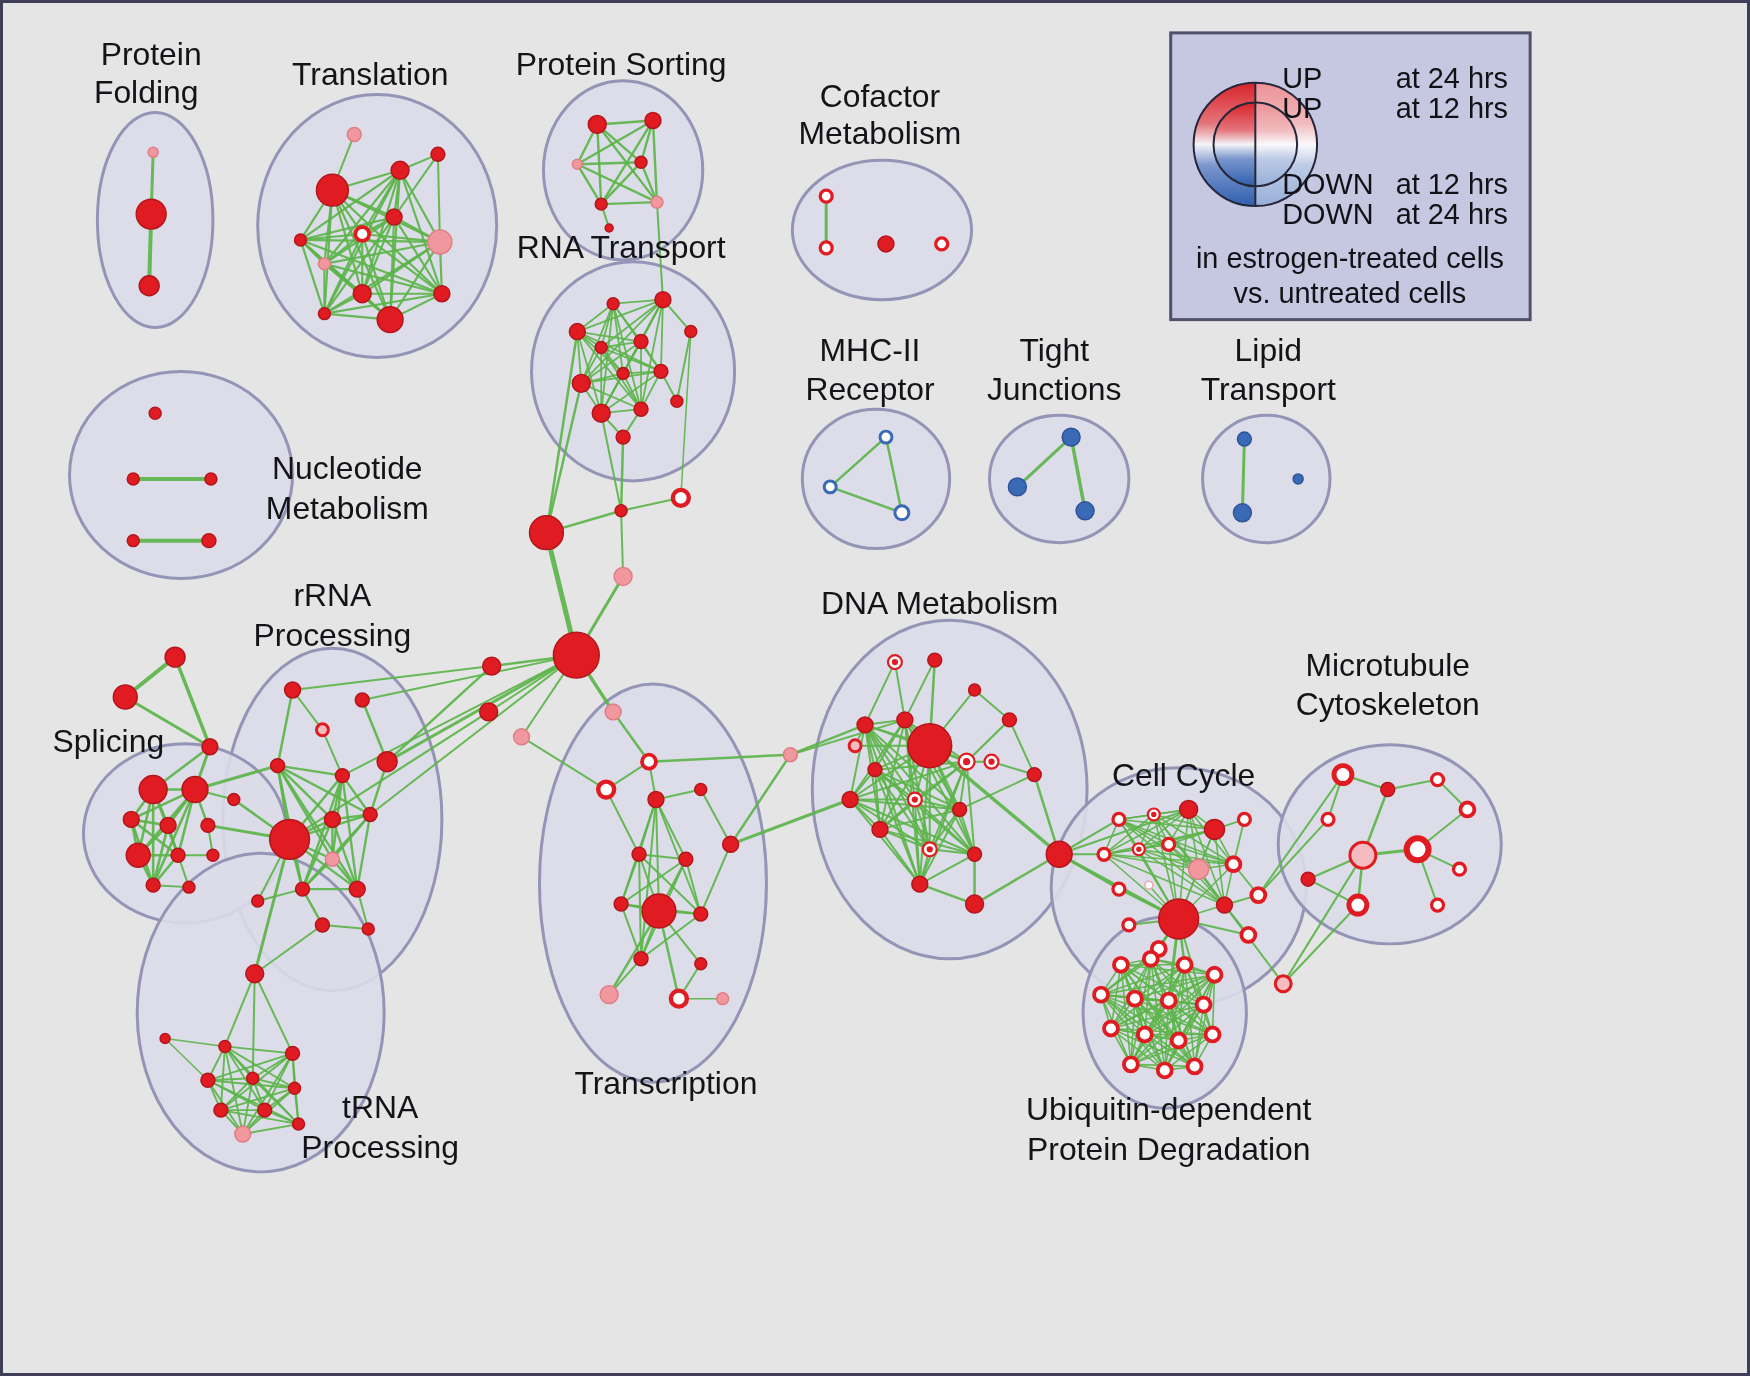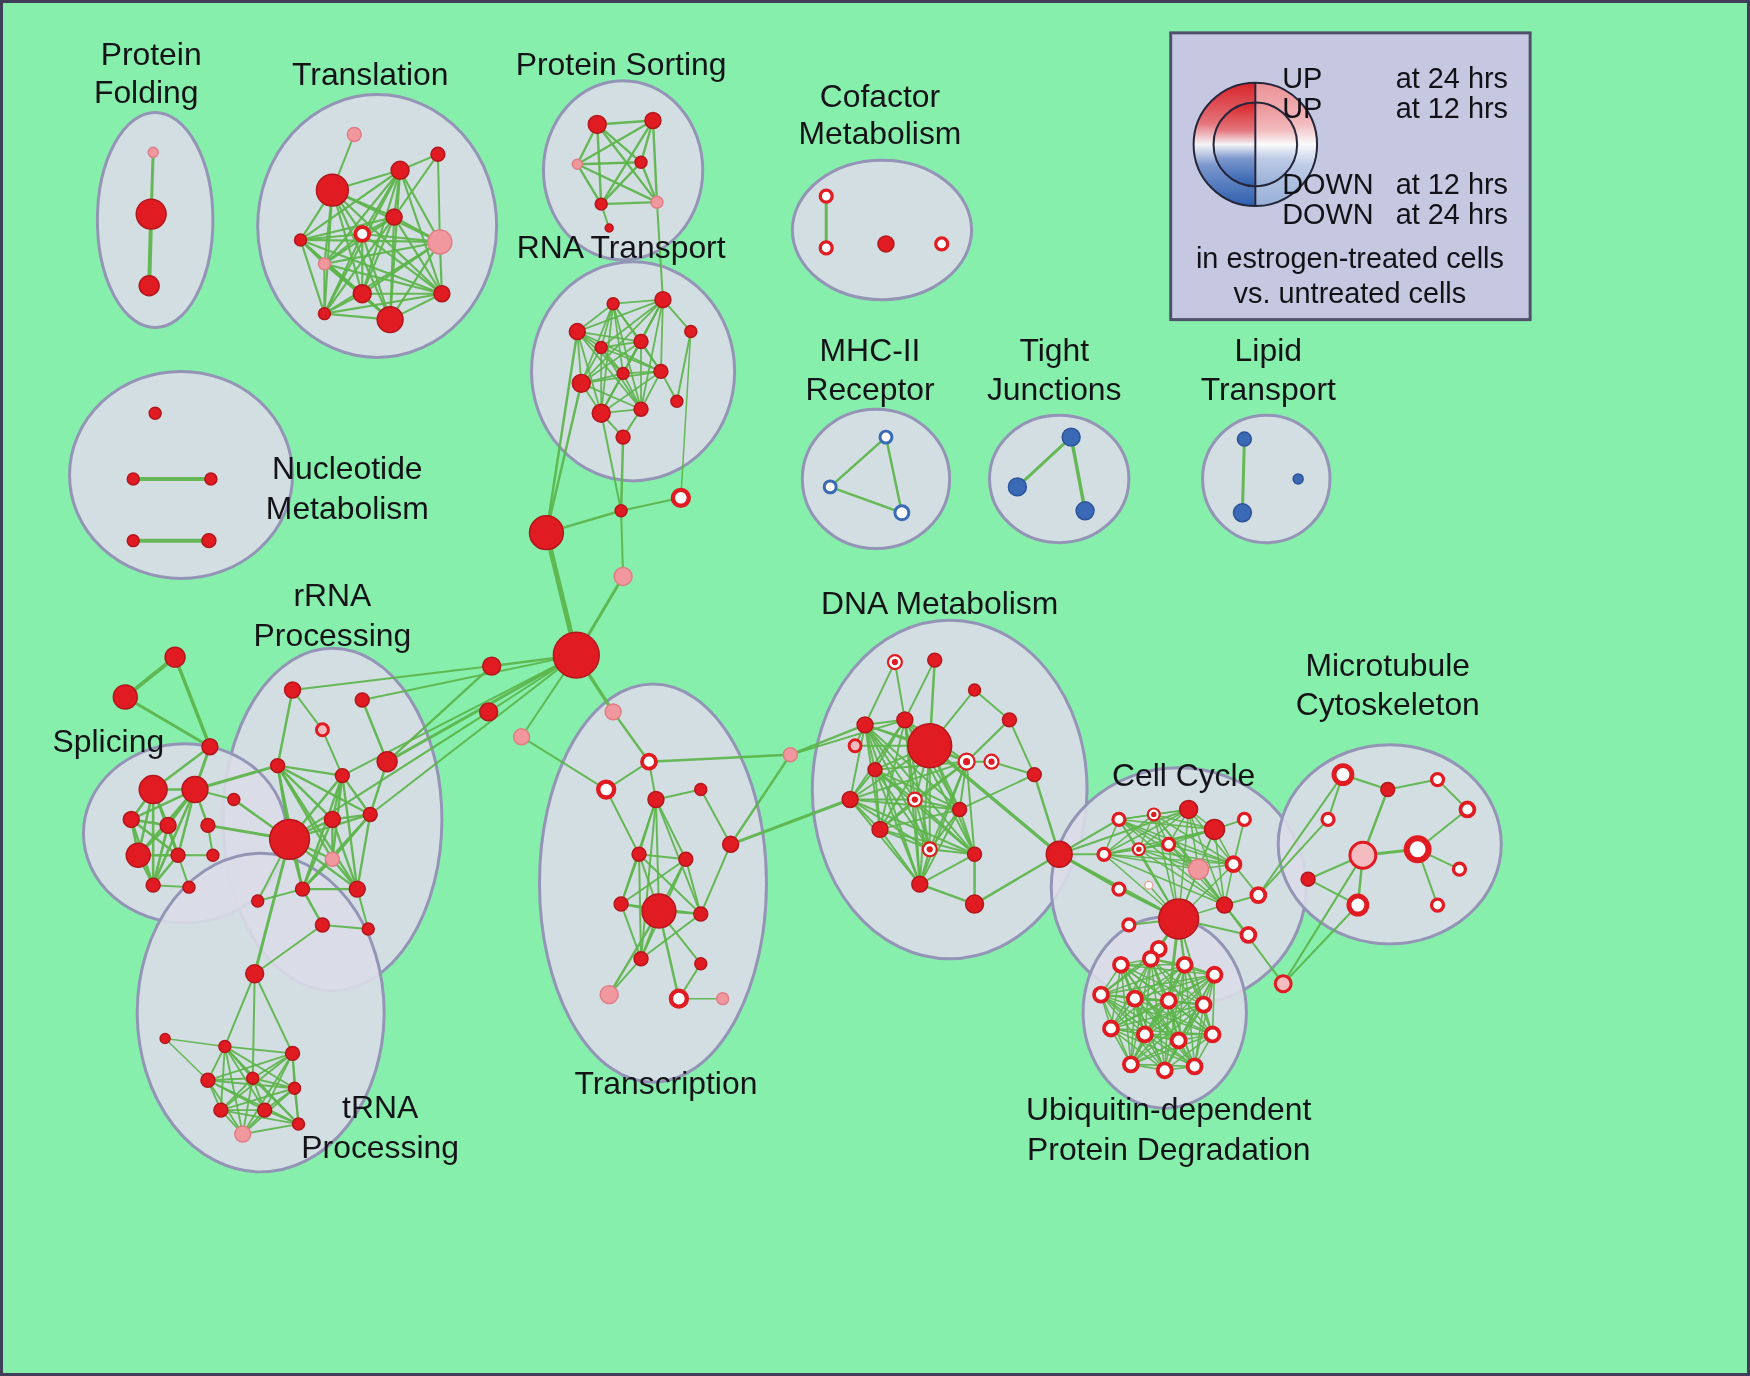--- a/index.html
+++ b/index.html
@@ -1,16 +1,16 @@
 <!DOCTYPE html>
 <html><head>
 <meta charset="utf-8">
 <style>
   html,body{margin:0;padding:0;background:#9a9bb8;}
-  .figure{position:relative;width:1750px;height:1376px;background:#86efac;border:3px solid #3e3e58;box-sizing:border-box;overflow:hidden;}
+  .figure{position:relative;width:1750px;height:1376px;background:#e5e5e5;border:3px solid #3e3e58;box-sizing:border-box;overflow:hidden;}
   .figure svg{position:absolute;left:0;top:0;width:100%;height:100%;}
   .lg-text{font-family:"Liberation Sans",sans-serif;font-size:29px;fill:#121216;}
   .lg-note{font-family:"Liberation Sans",sans-serif;font-size:29px;fill:#121216;text-anchor:middle;}
 </style>
 </head>
 <body>
 
 <div class="figure">
   <svg id="net" viewBox="0 0 1750 1376">
     <defs>

